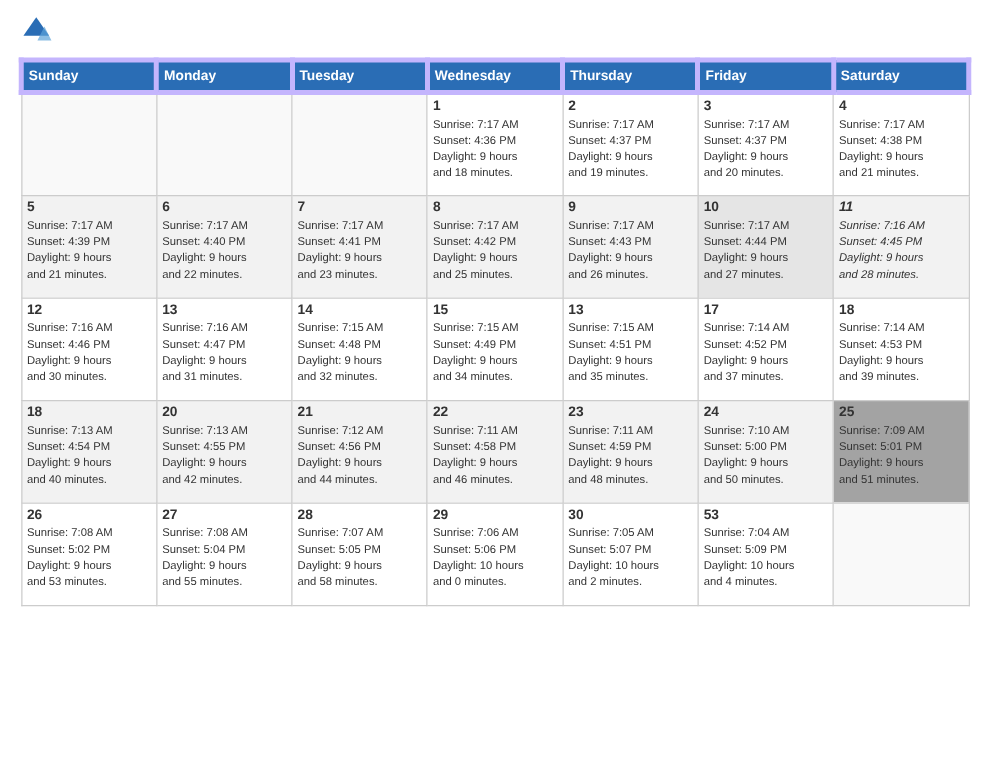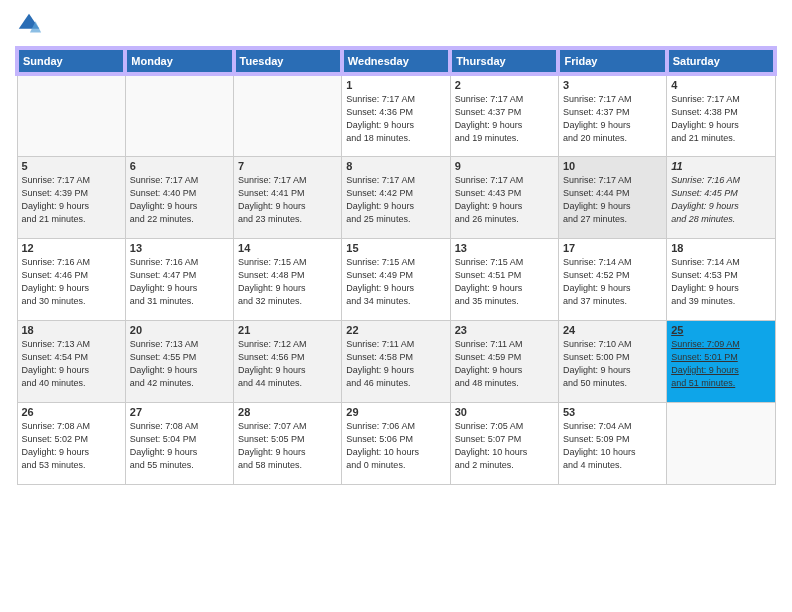--- a/index.html
+++ b/index.html
@@ -227,21 +227,21 @@
             <div class="day-info">Sunrise: 7:11 AM<br>Sunset: 4:58 PM<br>Daylight: 9 hours<br>and 46 minutes.</div>
           </td>
           <td style="background-color: rgb(242, 242, 242);">
             <span class="day-num">23</span>
             <div class="day-info">Sunrise: 7:11 AM<br>Sunset: 4:59 PM<br>Daylight: 9 hours<br>and 48 minutes.</div>
           </td>
           <td style="background-color: rgb(242, 242, 242);">
             <span class="day-num">24</span>
             <div class="day-info">Sunrise: 7:10 AM<br>Sunset: 5:00 PM<br>Daylight: 9 hours<br>and 50 minutes.</div>
           </td>
-          <td style="background-color: #0ea5e9; text-decoration: underline;">
+          <td style="background-color: #a3a3a3;">
             <span class="day-num">25</span>
             <div class="day-info">Sunrise: 7:09 AM<br>Sunset: 5:01 PM<br>Daylight: 9 hours<br>and 51 minutes.</div>
           </td>
         </tr>
         <tr>
           <td style="background-color: rgb(255, 255, 255);">
             <span class="day-num">26</span>
             <div class="day-info">Sunrise: 7:08 AM<br>Sunset: 5:02 PM<br>Daylight: 9 hours<br>and 53 minutes.</div>
           </td>
           <td style="background-color: rgb(255, 255, 255);">

